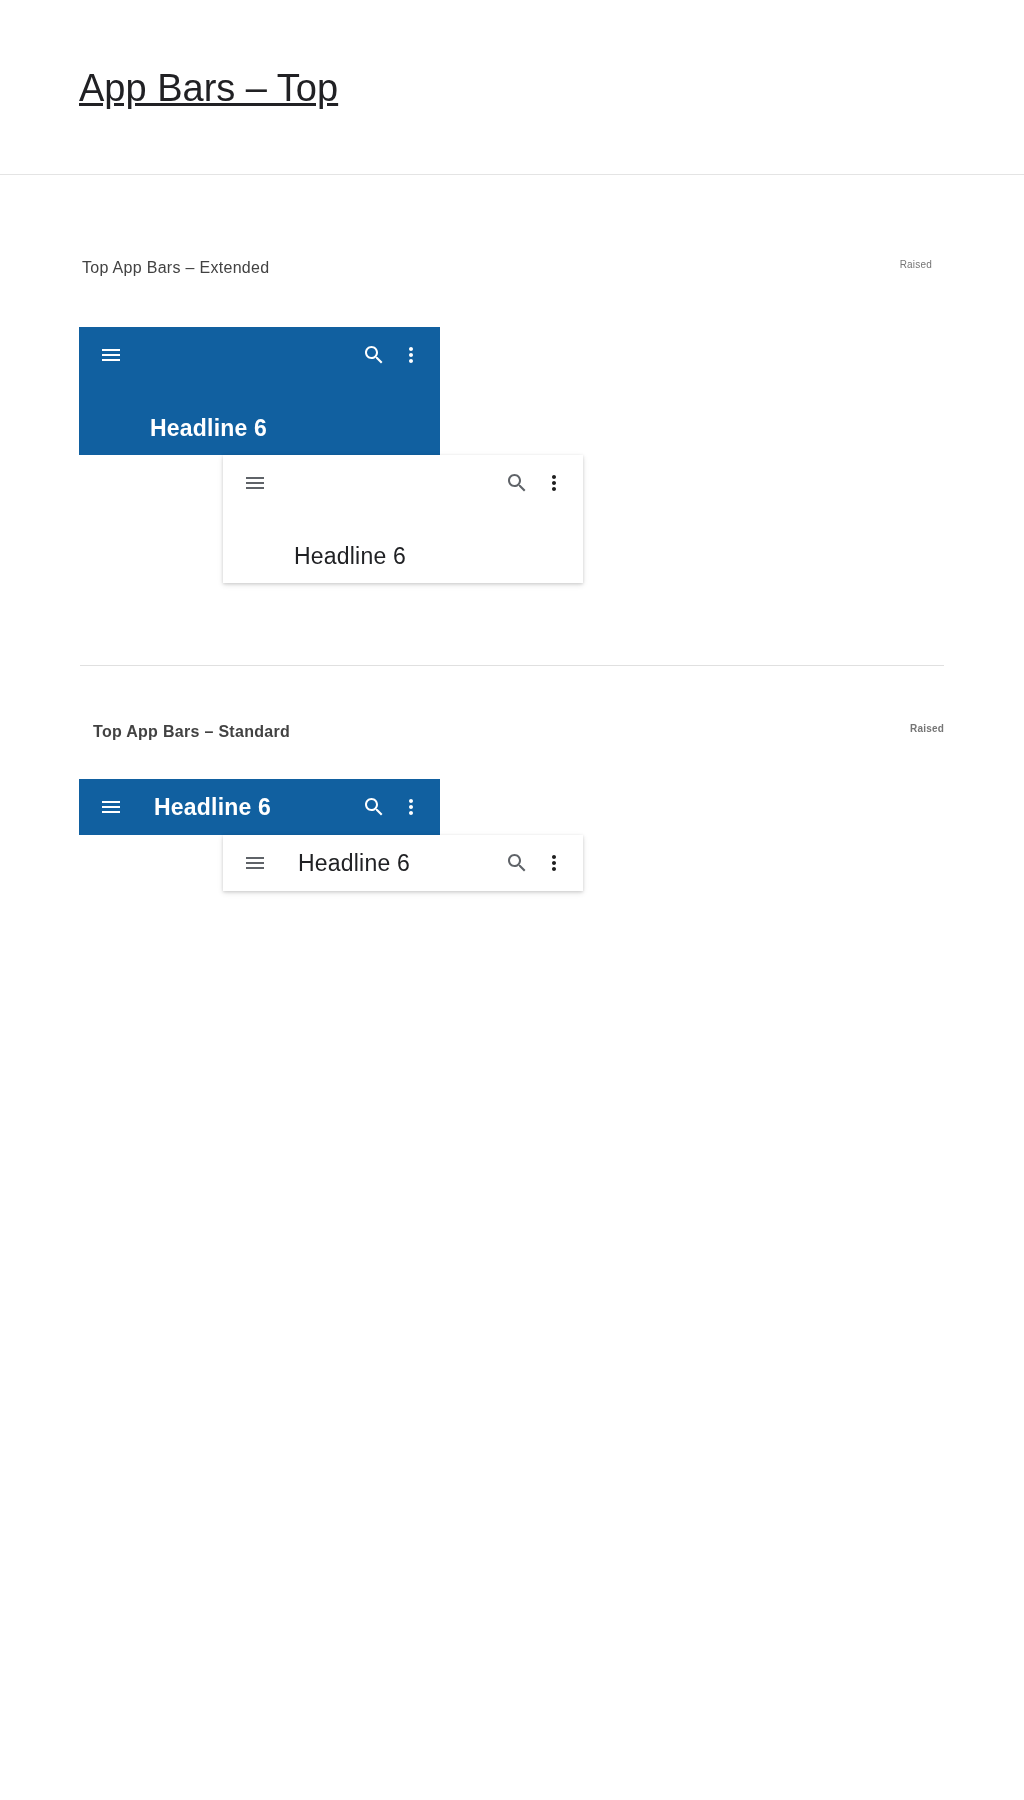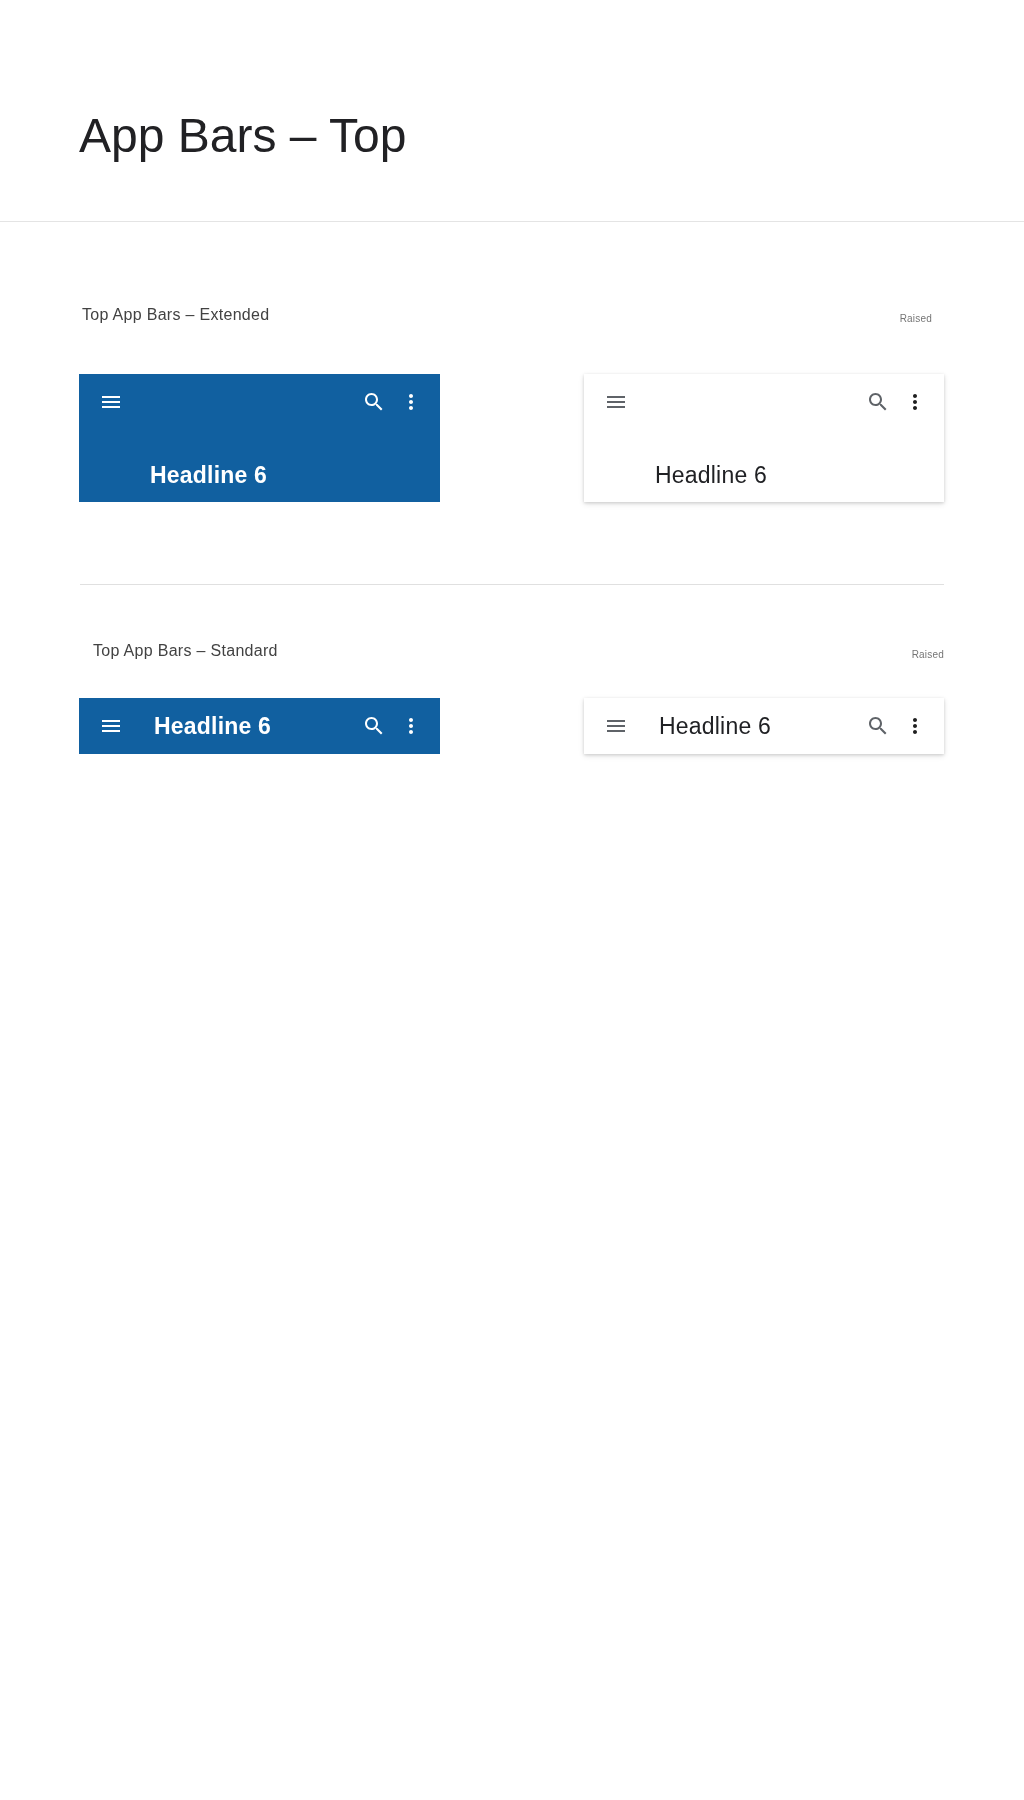--- a/index.html
+++ b/index.html
@@ -8,55 +8,55 @@
     width: 1024px;
     height: 1800px;
     background: #ffffff;
     font-family: "Liberation Sans", sans-serif;
     color: #212124;
     overflow: hidden;
   }
   .page { width: 1024px; height: 1800px; position: relative; }
 
   .page-title {
-    margin: 108px 0 0 79px;
-    font-size: 48px;
+    margin: 61px 0 0 79px;
+    font-size: 38px;
     font-weight: 400;
     line-height: 55px;
     color: #212124;
+    text-decoration: underline;
   }
   .divider-full {
     height: 1px;
     background: #e4e4e4;
     margin-top: 58px;
   }
   .content { margin: 0 80px 0 79px; }
 
   .section-head {
     display: flex;
     justify-content: space-between;
-    align-items: flex-end;
   }
   .s1 .section-head { margin-top: 84px; }
-  .s2 .section-head { margin-top: 57px; }
+  .s2 .section-head { margin-top: 57px; font-weight: bold; }
   .section-label {
     font-size: 16px;
     letter-spacing: 0.3px;
     color: #424242;
   }
   .s1 .section-label { margin-left: 3px; }
   .s2 .section-label { margin-left: 14px; }
   .raised-label {
     font-size: 10px;
     letter-spacing: 0.2px;
     color: #757575;
   }
   .s1 .raised-label { margin-right: 12px; }
 
-  .bars-row { display: flex; align-items: flex-start; }
+  .bars-row { display: flex; align-items: flex-start; flex-direction: column; }
   .s1 .bars-row { margin-top: 50px; }
   .s2 .bars-row { margin-top: 38px; }
 
   .appbar { flex: none; width: 361px; }
   .appbar.raised-bar {
     width: 360px;
     margin-left: 144px;
     background: #ffffff;
     box-shadow: 0 1px 3px rgba(0,0,0,0.14), 0 2px 6px rgba(0,0,0,0.10);
   }

